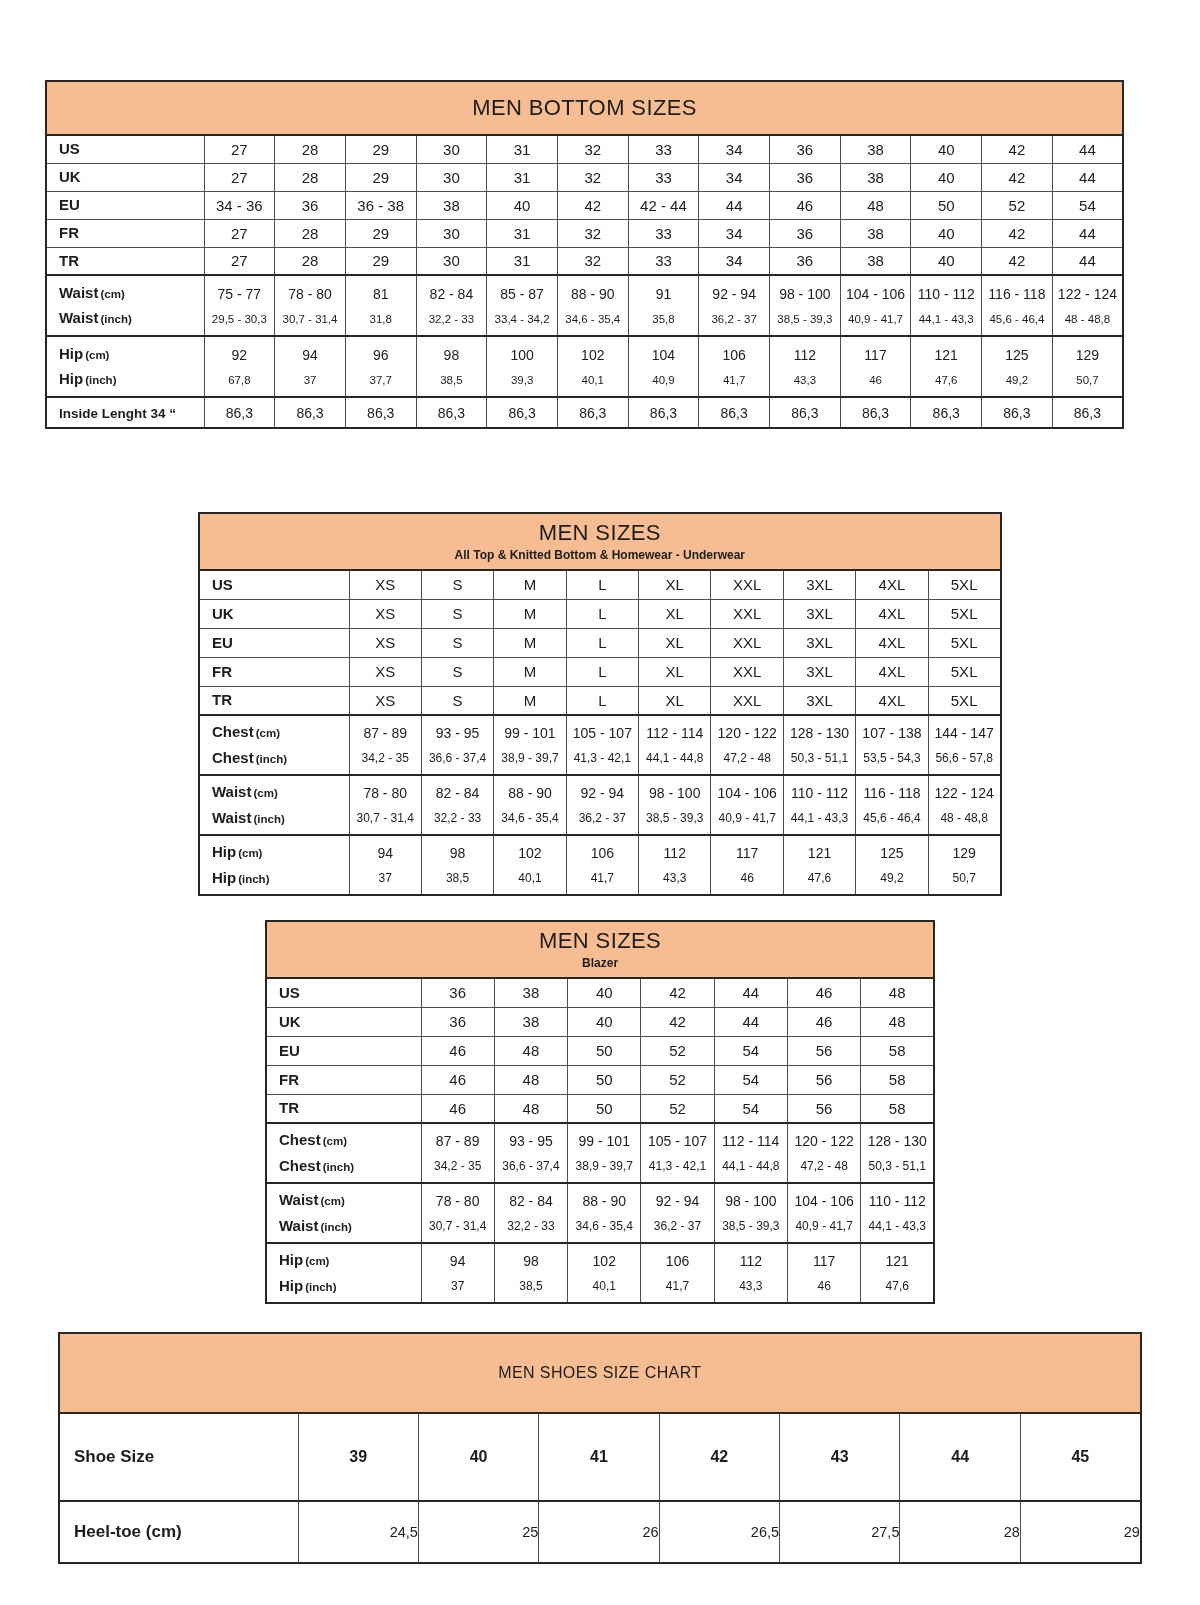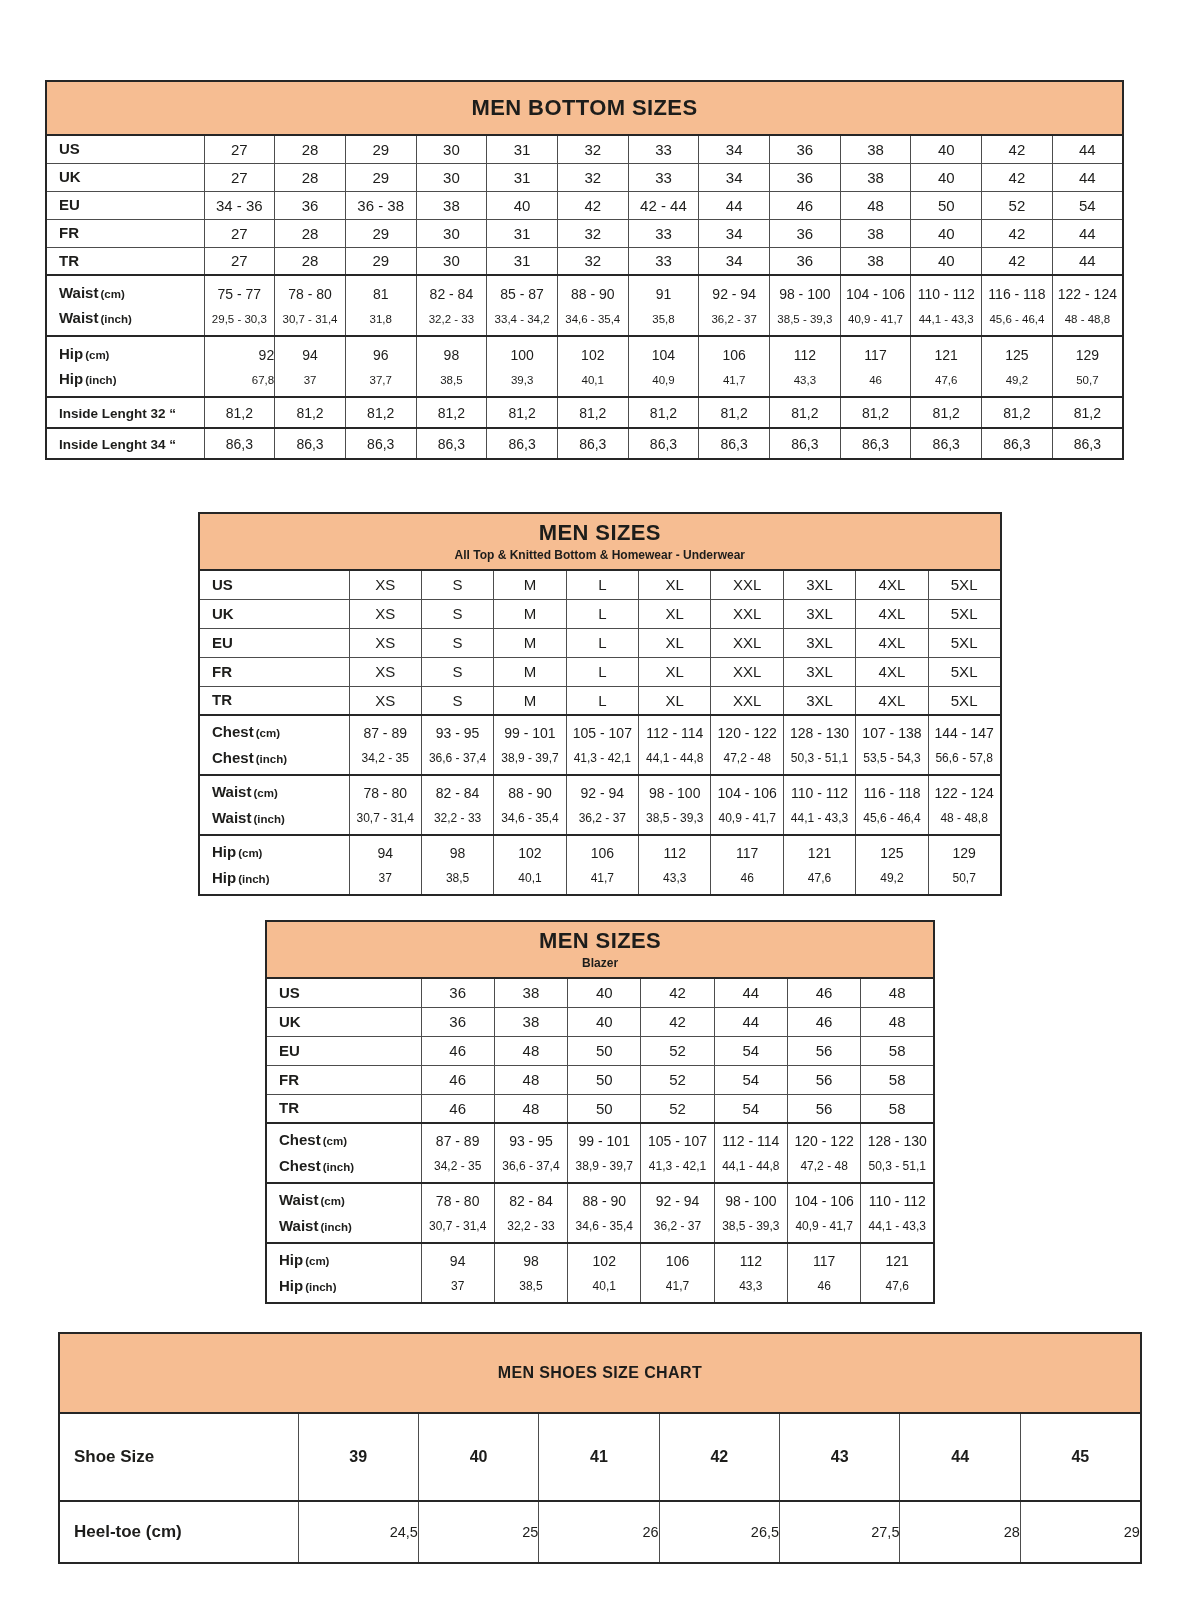--- a/index.html
+++ b/index.html
@@ -15,21 +15,21 @@
   .tbl td,.tbl th{
     border:1.2px solid #4d4d4d;text-align:center;vertical-align:middle;
     padding:0;overflow:hidden;
   }
   th.band{
     background:#F6BD92;border:2.5px solid #262626;height:52px;
     text-align:center;vertical-align:middle;
   }
   .t2 th.band,.t3 th.band{height:55px;}
   .t4 th.band{height:78px;}
-  .t-title{font-size:22px;font-weight:bold;letter-spacing:.4px;line-height:1.1;}
+  .t-title{font-size:22px;font-weight:normal;letter-spacing:.4px;line-height:1.1;}
   .t4 .t-title{font-size:16px;}
   .t-sub{font-size:12px;font-weight:bold;margin-top:2px;}
   tr.gsep > td{border-top:2.2px solid #262626;}
   td.lab{text-align:left;padding-left:12px;font-weight:bold;}
   td.lab span{font-size:15px;font-weight:bold;}
   td.lab .unit{font-size:11.5px;margin-left:2px;}
   td.lab.len-lab span{font-size:13.5px;}
   td.v-size{font-size:15px;}
   .pairbox{display:flex;flex-direction:column;justify-content:space-evenly;}
   .pairbox.left{align-items:flex-start;}
@@ -239,21 +239,21 @@
           </td>
         </tr>
         <tr class="gsep" style="height: 61px;">
           <td class="lab">
             <div class="pairbox left" style="height: 59px;">
               <div><span>Hip</span><span class="unit">(cm)</span></div>
               <div><span>Hip</span><span class="unit">(inch)</span></div>
             </div>
           </td>
           <td>
-            <div class="pairbox" style="height: 59px; align-items: flex-end;">
+            <div class="pairbox" style="height: 59px;">
               <div class="cmv">92</div>
               <div class="inv">67,8</div>
             </div>
           </td>
           <td>
             <div class="pairbox" style="height: 59px;">
               <div class="cmv">94</div>
               <div class="inv">37</div>
             </div>
           </td>
@@ -316,36 +316,20 @@
               <div class="cmv">125</div>
               <div class="inv">49,2</div>
             </div>
           </td>
           <td>
             <div class="pairbox" style="height: 59px;">
               <div class="cmv">129</div>
               <div class="inv">50,7</div>
             </div>
           </td>
-        </tr>
-        <tr class="gsep" style="height: 31px;">
-          <td class="lab len-lab"><span>Inside Lenght 32 “</span></td>
-          <td class="v-len">81,2</td>
-          <td class="v-len">81,2</td>
-          <td class="v-len">81,2</td>
-          <td class="v-len">81,2</td>
-          <td class="v-len">81,2</td>
-          <td class="v-len">81,2</td>
-          <td class="v-len">81,2</td>
-          <td class="v-len">81,2</td>
-          <td class="v-len">81,2</td>
-          <td class="v-len">81,2</td>
-          <td class="v-len">81,2</td>
-          <td class="v-len">81,2</td>
-          <td class="v-len">81,2</td>
         </tr>
         <tr class="gsep" style="height: 31px;">
           <td class="lab len-lab"><span>Inside Lenght 34 “</span></td>
           <td class="v-len">86,3</td>
           <td class="v-len">86,3</td>
           <td class="v-len">86,3</td>
           <td class="v-len">86,3</td>
           <td class="v-len">86,3</td>
           <td class="v-len">86,3</td>
           <td class="v-len">86,3</td>

